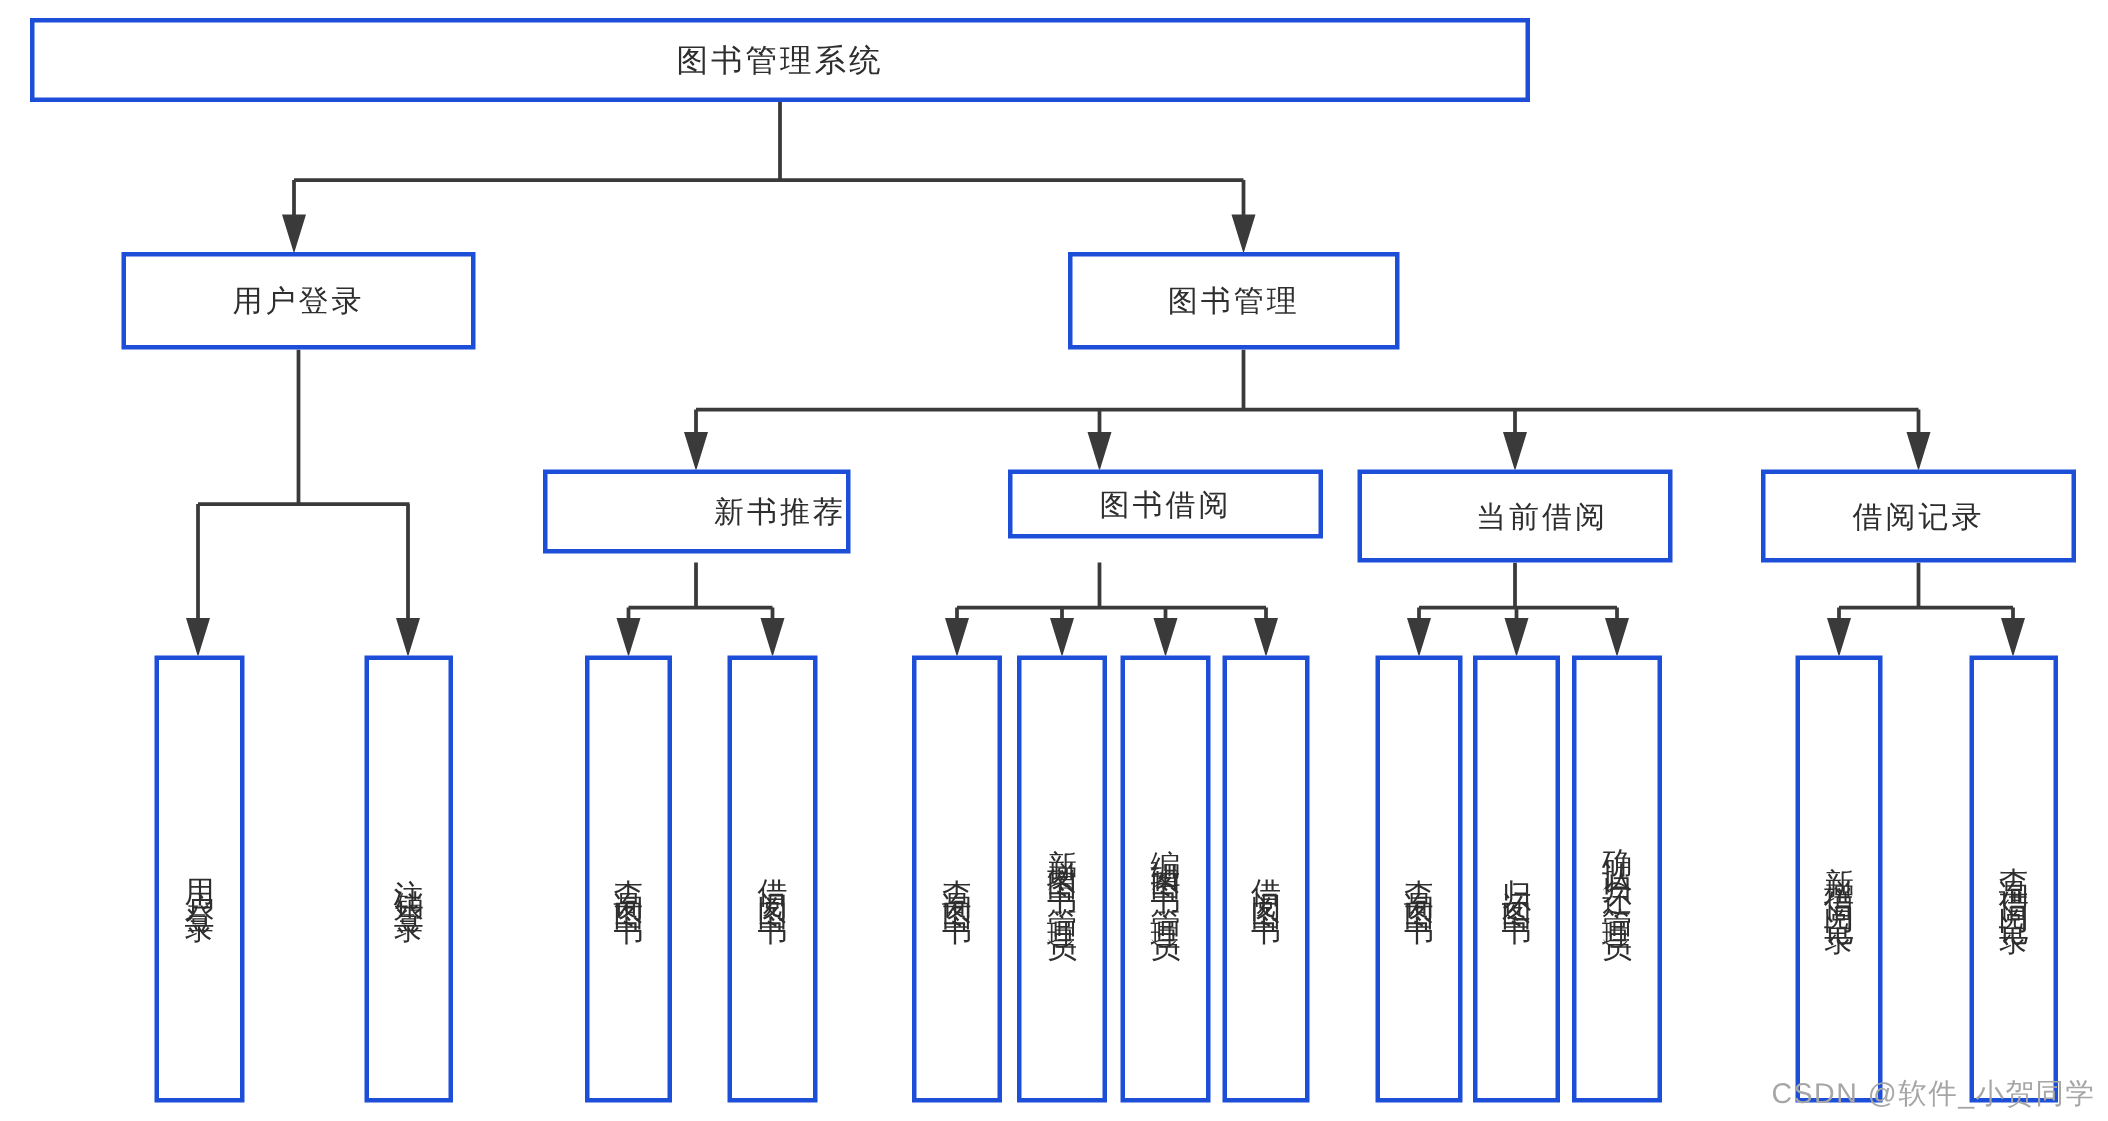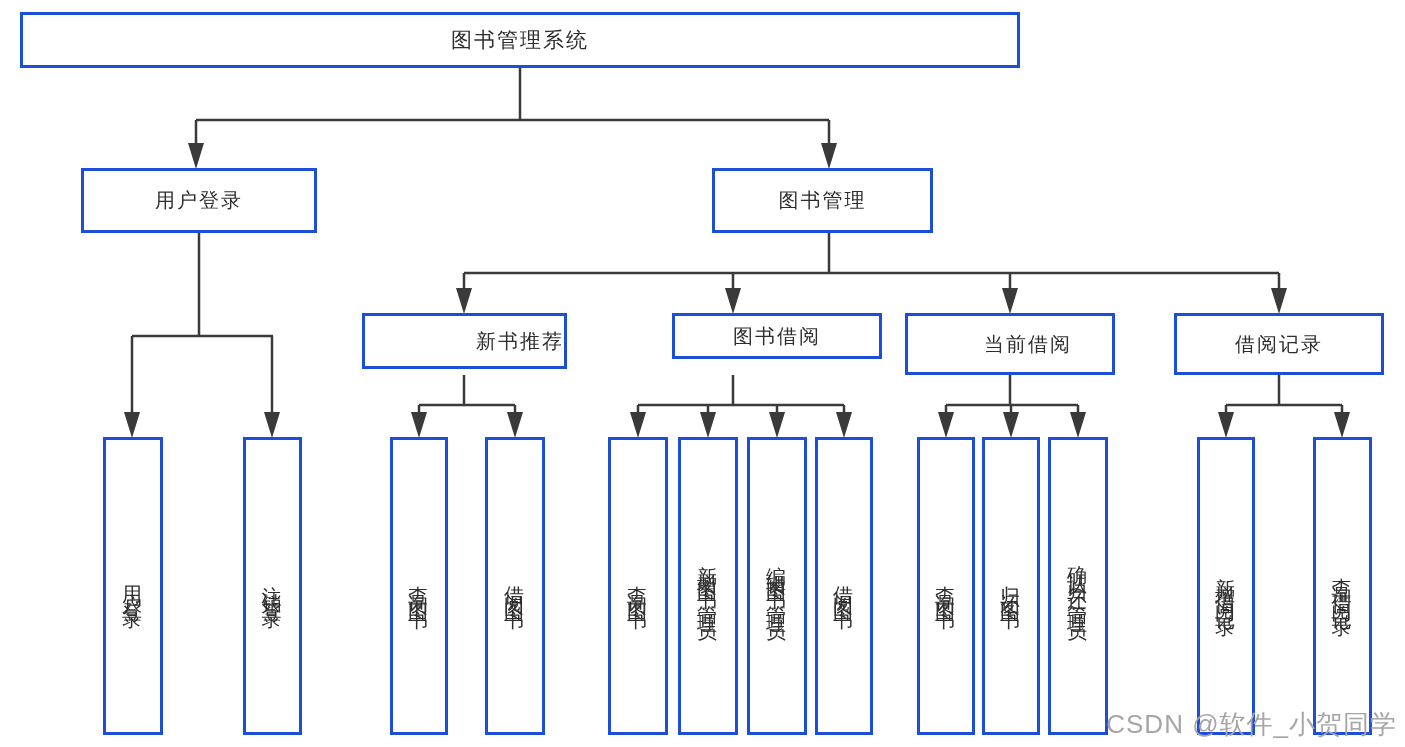--- a/index.html
+++ b/index.html
@@ -29,21 +29,21 @@
   .leaf{top:437px;height:298px;}
   .n-a1{left:103px;width:60px;} .n-a2{left:243px;width:59px;}
   .n-b1{left:390px;width:58px;} .n-b2{left:485px;width:60px;}
   .n-c1{left:608px;width:60px;} .n-c2{left:678px;width:60px;}
   .n-c3{left:747px;width:60px;} .n-c4{left:815px;width:58px;}
   .n-d1{left:917px;width:58px;} .n-d2{left:982px;width:58px;}
   .n-d3{left:1048px;width:60px;}
   .n-e1{left:1197px;width:58px;} .n-e2{left:1313px;width:59px;}
   #watermark{
     position:absolute;right:8px;bottom:5px;z-index:3;
-    font-size:26px;color:#a6a6a6;letter-spacing:1px;white-space:nowrap;
+    font-size:19px;color:#a6a6a6;letter-spacing:1px;white-space:nowrap;
   }
 </style>
 </head>
 <body>
 
 <svg id="connector-layer" viewBox="0 0 1405 747" xmlns="http://www.w3.org/2000/svg">
   <path fill="none" stroke="#3a3a3a" stroke-width="2.5" d="M520 68 V121 M196 120 H829 M196 120 V147 M829 120 V147
            M199 233 V337 M132 336 H273 M132 336 V413 M272 336 V413
            M829 233 V274 M464 273 H1279 M464 273 V290 M733 273 V290 M1010 273 V290 M1279 273 V290
            M464 375 V406 M419 405 H515 M419 405 V413 M515 405 V413

